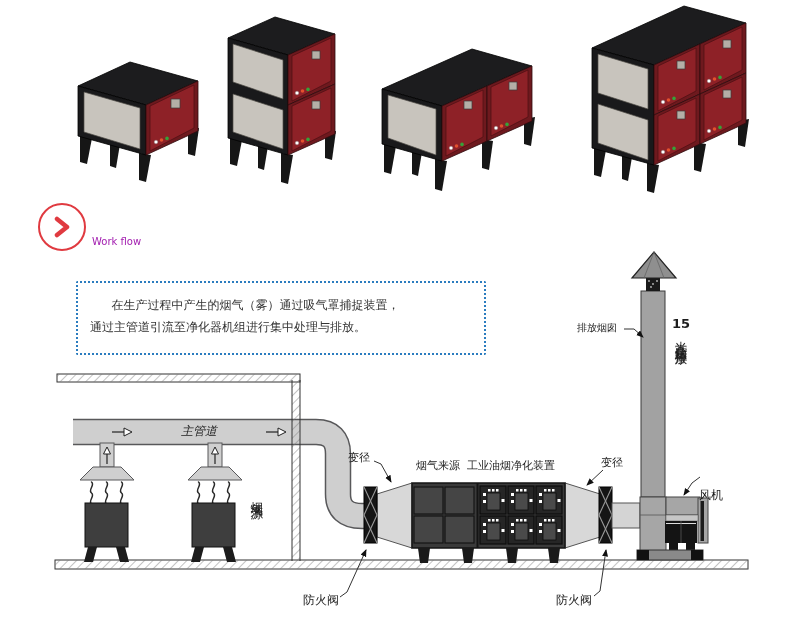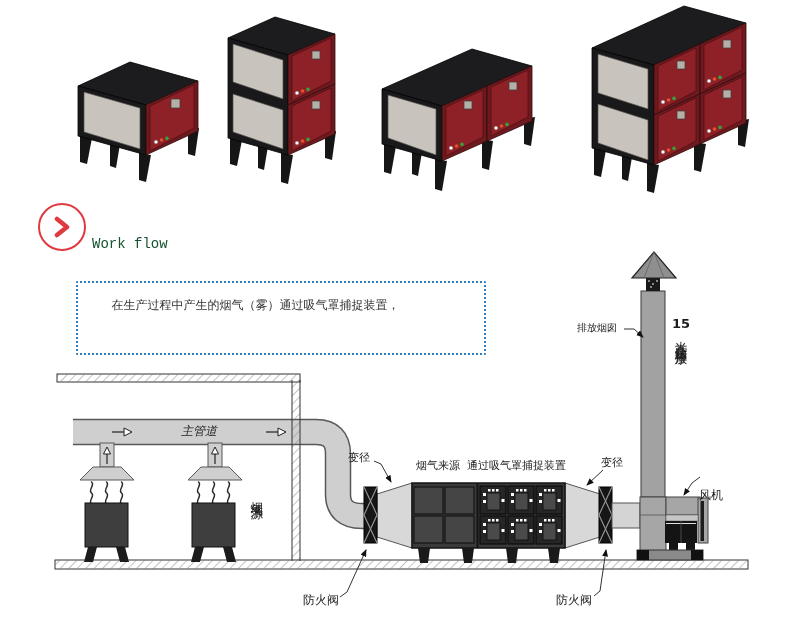--- a/index.html
+++ b/index.html
@@ -3,21 +3,21 @@
 <meta charset="utf-8">
 <style>
   html,body{margin:0;padding:0;background:#fff;}
   #page{position:relative;width:800px;height:627px;background:#ffffff;overflow:hidden;
         font-family:"DejaVu Sans","Liberation Sans",sans-serif;}
   .abs{position:absolute;}
   
   #hdr-icon{left:38px;top:203px;width:44px;height:44px;border:2.5px solid #e03a40;
             border-radius:50%;display:flex;align-items:center;justify-content:center;}
   #hdr-title{left:90px;top:200px;font-size:30px;color:#e03a40;font-weight:600;letter-spacing:1px;}
-  #hdr-sub{left:92px;top:236px;font-size:14px;color:#14532d;font-family:Liberation Mono, monospace;}
+  #hdr-sub{left:92px;top:236px;font-size:10px;color:#a21caf;}
   
   #intro{left:76px;top:281px;width:410px;height:74px;border:2px dotted #2b7cbf;
          border-radius:2px;box-sizing:border-box;padding:11px 12px 0 12px;
          font-size:12px;line-height:1.85;color:#333;}
   #intro .l1{text-indent:1.8em;white-space:nowrap;}
   #intro .l2{white-space:nowrap;}
   
   .dlabel{position:absolute;font-size:11px;color:#1d1d1d;white-space:nowrap;line-height:1.1;}
   .vert{writing-mode:vertical-rl;text-orientation:upright;}
   #lbl-main-duct{left:181px;top:425px;font-size:12px;font-style:italic;}
@@ -129,20 +129,21 @@
 
   <div class="abs" id="hdr-icon">
     <svg width="20" height="22" viewBox="0 0 20 22">
       <path d="M5,3 L15,11 L5,19" fill="none" stroke="#e03a40" stroke-width="4.5" stroke-linecap="round" stroke-linejoin="round"></path>
     </svg>
   </div>
   <div class="abs" id="hdr-sub">Work flow</div>
 
   <div class="abs" id="intro">
     <div class="l1">在生产过程中产生的烟气（雾）通过吸气罩捕捉装置，</div>
+    <div class="l2">通过主管道引流至净化器机组进行集中处理与排放。</div>
   </div>
 
   <svg class="abs" style="left:0;top:0" width="800" height="627" viewBox="0 0 800 627">
     <defs>
       <pattern id="hatchT" patternUnits="userSpaceOnUse" width="6" height="6" patternTransform="rotate(45)">
         <line x1="0" y1="0" x2="0" y2="6" stroke="#7a7a7a" stroke-width="0.9"></line>
       </pattern>
       <marker id="ah" markerWidth="9" markerHeight="8" refX="6.5" refY="3" orient="auto">
         <path d="M0,0 L7.5,3 L0,6 Z" fill="#111"></path>
       </marker>
@@ -292,21 +293,21 @@
       <path d="M340,597 L347,592 L366,550" marker-end="url(#ah)"></path>
       <path d="M594,596 L600,591 L606,550" marker-end="url(#ah)"></path>
     </g>
   </svg>
 
   <div class="dlabel" id="lbl-main-duct">主管道</div>
   <div class="dlabel vert" id="lbl-smoke-src">烟气来源</div>
   <div class="dlabel" id="lbl-red-l">变径</div>
   <div class="dlabel" id="lbl-red-r">变径</div>
   <div class="dlabel" id="lbl-pre">烟气来源</div>
-  <div class="dlabel" id="lbl-pur">通过吸气罩捕捉装置</div>
+  <div class="dlabel" id="lbl-pur">工业油烟净化装置</div>
   <div class="dlabel" id="lbl-fv-l">防火阀</div>
   <div class="dlabel" id="lbl-fv-r">防火阀</div>
   <div class="dlabel" id="lbl-chimney">排放烟囱</div>
   <div class="dlabel" id="lbl-fan">风机</div>
   <div class="dlabel" id="lbl-stack">
     <span class="num">15</span>
     <span class="vtxt">米高空达标排放</span>
   </div>
 
 </div>

